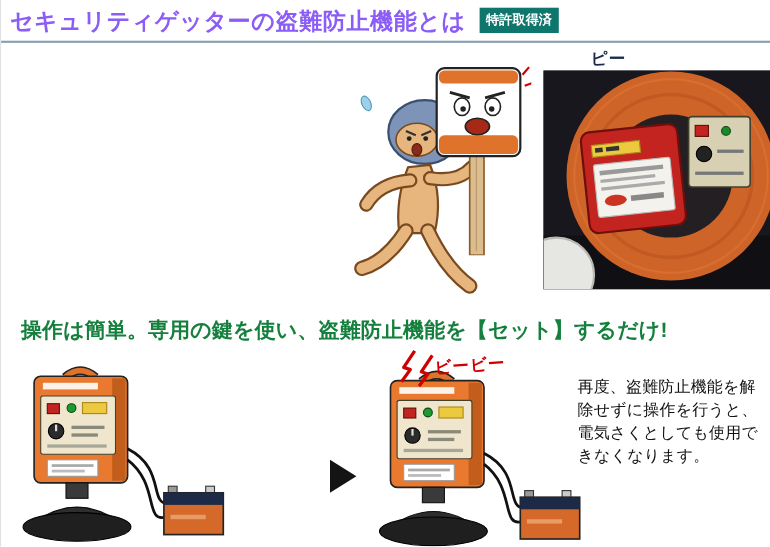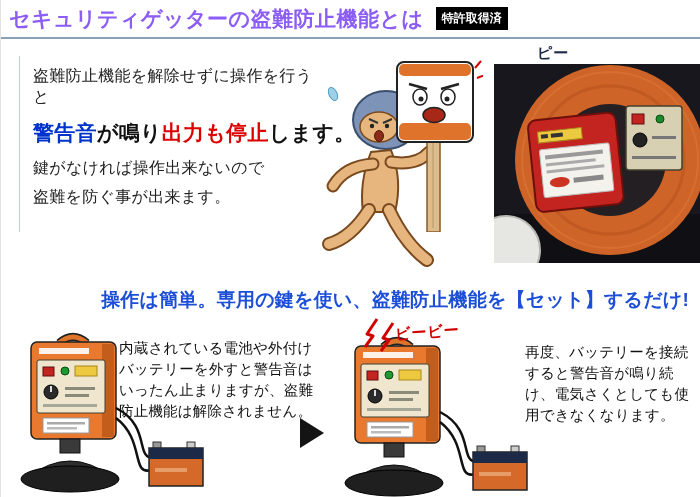--- a/index.html
+++ b/index.html
@@ -3,38 +3,38 @@
 <meta charset="utf-8">
 <style>
   * { margin:0; padding:0; box-sizing:border-box; }
   html,body { background:#fff; }
   body { font-family:"Liberation Sans","DejaVu Sans",sans-serif; }
   .page { position:relative; width:700px; height:497px; background:#fff; overflow:hidden; border-left:1px solid #e2e2e2; }
 
   
   .header { position:absolute; left:8px; top:5px; width:690px; white-space:nowrap; }
   .title { display:inline; font-size:21px; font-weight:bold; color:#8b5cf6; letter-spacing:.5px; }
-  .badge { display:inline-block; margin-left:8px; background:#000000; color:#fff; font-size:12px; font-weight:bold; padding:3px 6px; vertical-align:4px; }
+  .badge { display:inline-block; margin-left:8px; background:#0f766e; color:#fff; font-size:12px; font-weight:bold; padding:3px 6px; vertical-align:4px; }
   .header-rule { position:absolute; left:0; top:37px; width:700px; height:2px; background:#8aa0b4; }
 
   
   .intro { position:absolute; left:18px; top:56px; width:310px; min-height:176px; border-left:1px solid #bcd0de; padding:2px 0 0 13px; }
   .intro p.small { font-size:16px; color:#222; margin:8px 0; letter-spacing:.3px; }
   .intro p.big { font-size:21px; font-weight:bold; color:#111; margin:11px 0; letter-spacing:.3px; white-space:nowrap; }
   .blue { color:#0033cc; }
   .red  { color:#dd0000; }
 
   
   .abs { position:absolute; }
   .photo { position:absolute; right:0; top:64px; width:206px; height:199px; background:#17171d; overflow:hidden; }
   .beep-short { position:absolute; left:536px; top:44px; color:#1d2a47; font-weight:bold; font-size:15px; letter-spacing:1px; }
   .beep-long  { position:absolute; left:394px; top:323px; color:#d00000; font-weight:bold; font-size:15px; transform:rotate(-4deg); letter-spacing:1px; }
 
   
-  .headline { position:absolute; left:18px; top:287px; width:670px; font-size:19px; font-weight:bold; color:#1d4ed8; letter-spacing:.2px; white-space:nowrap;text-align:right; }
+  .headline { position:absolute; left:18px; top:287px; width:670px; font-size:19px; font-weight:bold; color:#15803d; letter-spacing:.2px; white-space:nowrap; }
 
   
   .step-text { position:absolute; font-size:14.5px; line-height:1.46; color:#111; letter-spacing:.2px; }
   #left-text  { left:118px; top:338px; width:200px; }
   #right-text { left:524px; top:342px; width:170px; }
 
   .arrow { position:absolute; left:299px; top:418px; width:0; height:0;
            border-left:24px solid #141414; border-top:15px solid transparent; border-bottom:15px solid transparent; }
   .hidden-defs { position:absolute; width:0; height:0; overflow:hidden; }
 </style>
@@ -42,26 +42,20 @@
 <body>
 
 <div class="page">
 
   <div class="header">
     <h1 class="title">セキュリティゲッターの盗難防止機能とは</h1>
     <span class="badge">特許取得済</span>
   </div>
   <div class="header-rule"></div>
 
-  <div class="intro">
-    <p class="small">盗難防止機能を解除せずに操作を行うと</p>
-    <p class="big"><span class="blue">警告音</span><span>が鳴り</span><span class="red">出力も停止</span><span>します。</span></p>
-    <p class="small">鍵がなければ操作出来ないので</p>
-    <p class="small">盗難を防ぐ事が出来ます。</p>
-  </div>
 
   <svg class="abs" style="left:292px;top:72px" width="185" height="210" viewBox="0 0 185 210">
     <ellipse cx="40" cy="22" rx="4" ry="7" fill="#9fd0e8" stroke="#4e9cc0" transform="rotate(-25 40 22)"></ellipse>
     <ellipse cx="140" cy="18" rx="4" ry="7" fill="#9fd0e8" stroke="#4e9cc0" transform="rotate(25 140 18)"></ellipse>
     <ellipse cx="148" cy="58" rx="3.5" ry="6" fill="#9fd0e8" stroke="#4e9cc0" transform="rotate(45 148 58)"></ellipse>
     <path d="M120,28 L150,16 L133,50 Z" fill="#7d93b8" stroke="#3a4f6e" stroke-width="2"></path>
     <ellipse cx="93" cy="48" rx="33" ry="29" fill="#7d93b8" stroke="#3a4f6e" stroke-width="2"></ellipse>
     <ellipse cx="86" cy="55" rx="19" ry="15" fill="#e7b67e" stroke="#7a4a1f" stroke-width="1.5"></ellipse>
     <path d="M76,47 l9,4 M99,47 l-9,4" stroke="#333" stroke-width="2" fill="none"></path>
     <circle cx="79" cy="54" r="2.2" fill="#222"></circle>
@@ -167,29 +161,28 @@
         <rect x="146" y="118" width="54" height="11" fill="#1d2a47"></rect>
         <rect x="152" y="138" width="32" height="4" fill="#f0b080" opacity="0.7"></rect>
       </g>
     </defs>
   </svg>
 
   <svg class="abs" style="left:2px;top:330px" width="208" height="166" viewBox="0 0 208 166">
     <use href="#energizer"></use>
   </svg>
 
-  <p class="step-text" id="left-text">内蔵されている電池や外付けバッテリーを外すと警告音はいったん止まりますが、盗難防止機能は解除されません。</p>
 
   <div class="arrow"></div>
 
   <svg class="abs" style="left:326px;top:334px" width="208" height="166" viewBox="0 0 208 166">
     <use href="#energizer"></use>
   </svg>
 
   <svg class="abs" style="left:358px;top:311px" width="40" height="44" viewBox="0 0 40 44">
     <path d="M6,36 L14,25 L8,23 L18,8" fill="none" stroke="#d00000" stroke-width="3" stroke-linejoin="round"></path>
     <path d="M22,40 L30,29 L24,27 L34,12" fill="none" stroke="#d00000" stroke-width="3" stroke-linejoin="round"></path>
   </svg>
   <span class="beep-long">ビービー</span>
 
-  <p class="step-text" id="right-text">再度、バッテリーを接続すると警告音が鳴り続け、電気さくとしても使用できなくなります。</p>
+  <p class="step-text" id="right-text">再度、盗難防止機能を解除せずに操作を行うと、電気さくとしても使用できなくなります。</p>
 
 </div>
 
 </body></html>

